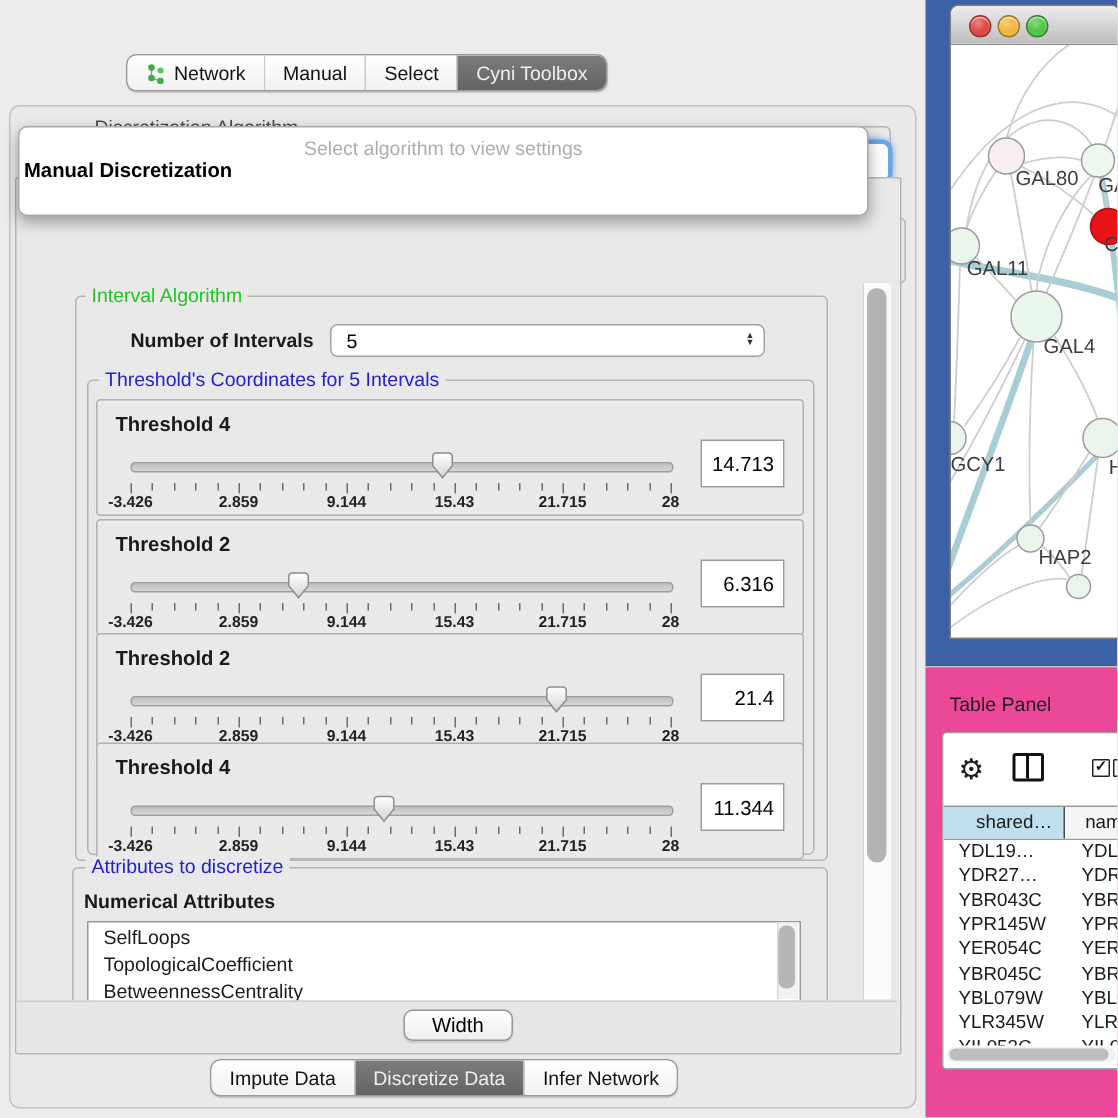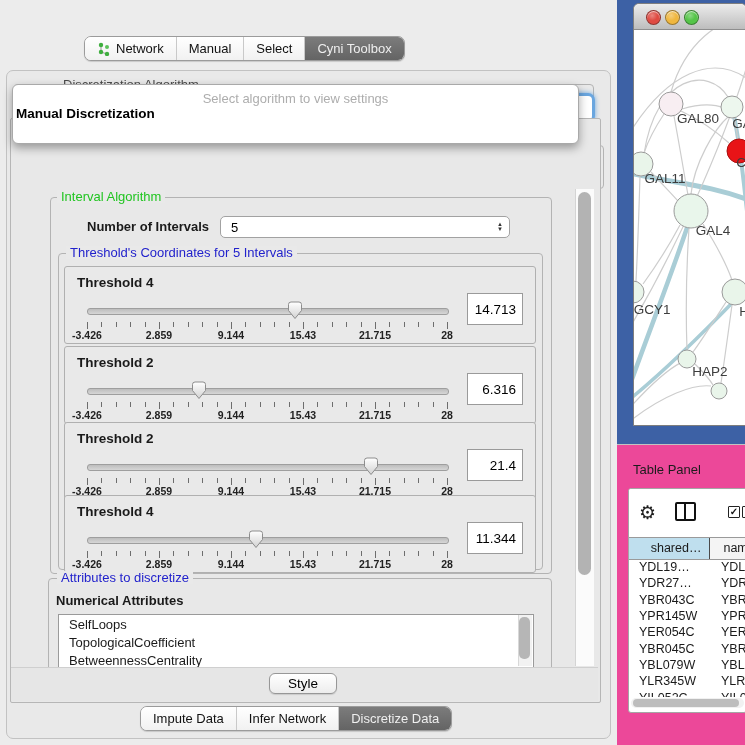--- a/index.html
+++ b/index.html
@@ -398,32 +398,32 @@
         <div class="attr-item">BetweennessCentrality</div>
       </div>
     <div class="abs" id="attr-scroll"></div>
     <div class="abs" id="attr-thumb"></div>
   </div>
 
   <div class="abs" id="vscroll-track"></div>
   <div class="abs" id="vscroll-thumb"></div>
 
   <div class="abs" id="apply-strip"></div>
-  <button class="abs pushbtn" style="left:269px;top:673px;">Style</button>
+  <button class="abs pushbtn" style="left:269px;top:673px;">Width</button>
 
   <div class="abs" style="left:140px;top:706px;" id="bottom-tabs">
     <div class="tabpill" id="bottom-tabpill">
         <div class="seg">
           <span>Impute Data</span>
         </div>
+        <div class="seg sel">
+          <span>Discretize Data</span>
+        </div>
         <div class="seg">
           <span>Infer Network</span>
-        </div>
-        <div class="seg sel">
-          <span>Discretize Data</span>
         </div>
       </div>
   </div>
 
   <div class="abs" id="blue-desk"></div>
 
   <div class="abs" id="netwin">
     <div class="abs" id="netwin-titlebar">
       <div class="tl" id="tl-red" style="left: 12px; background: radial-gradient(circle at 40% 35%, rgba(255, 255, 255, 0.333), transparent 45%), rgb(223, 74, 66); border: 1px solid rgba(0, 0, 0, 0.35);"></div>
       <div class="tl" id="tl-yellow" style="left: 31px; background: radial-gradient(circle at 40% 35%, rgba(255, 255, 255, 0.333), transparent 45%), rgb(240, 183, 62); border: 1px solid rgba(0, 0, 0, 0.35);"></div>

